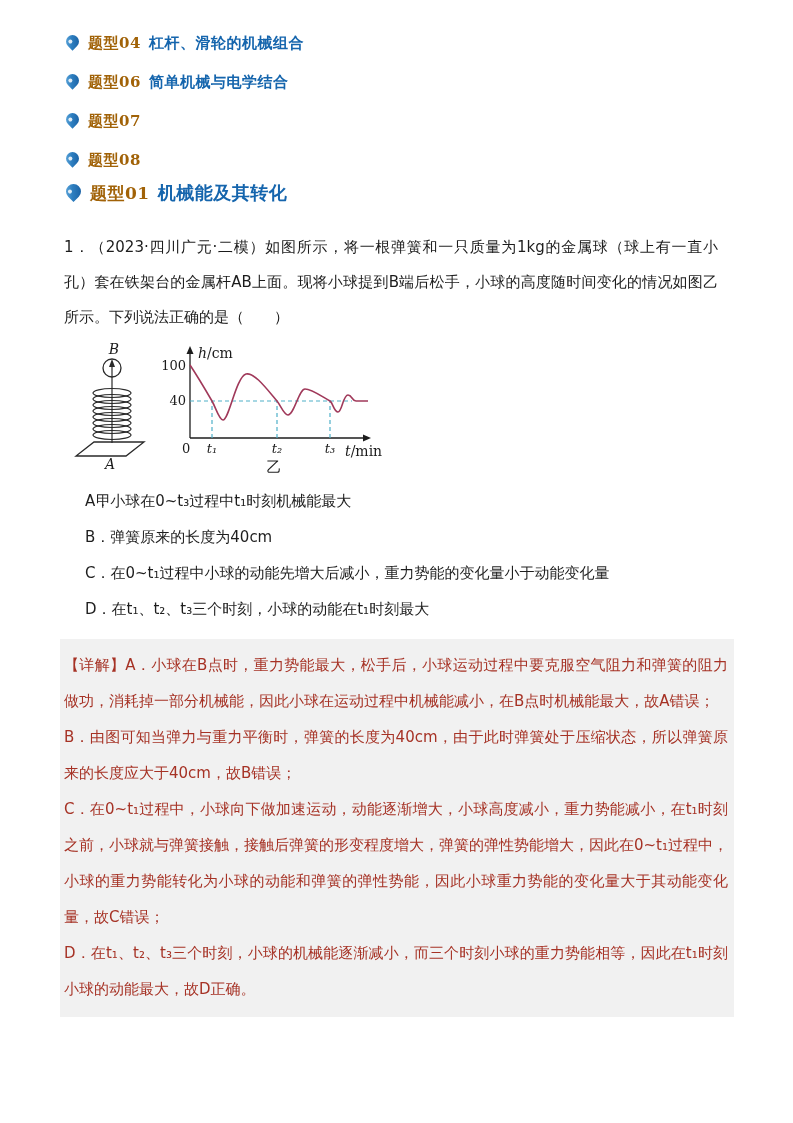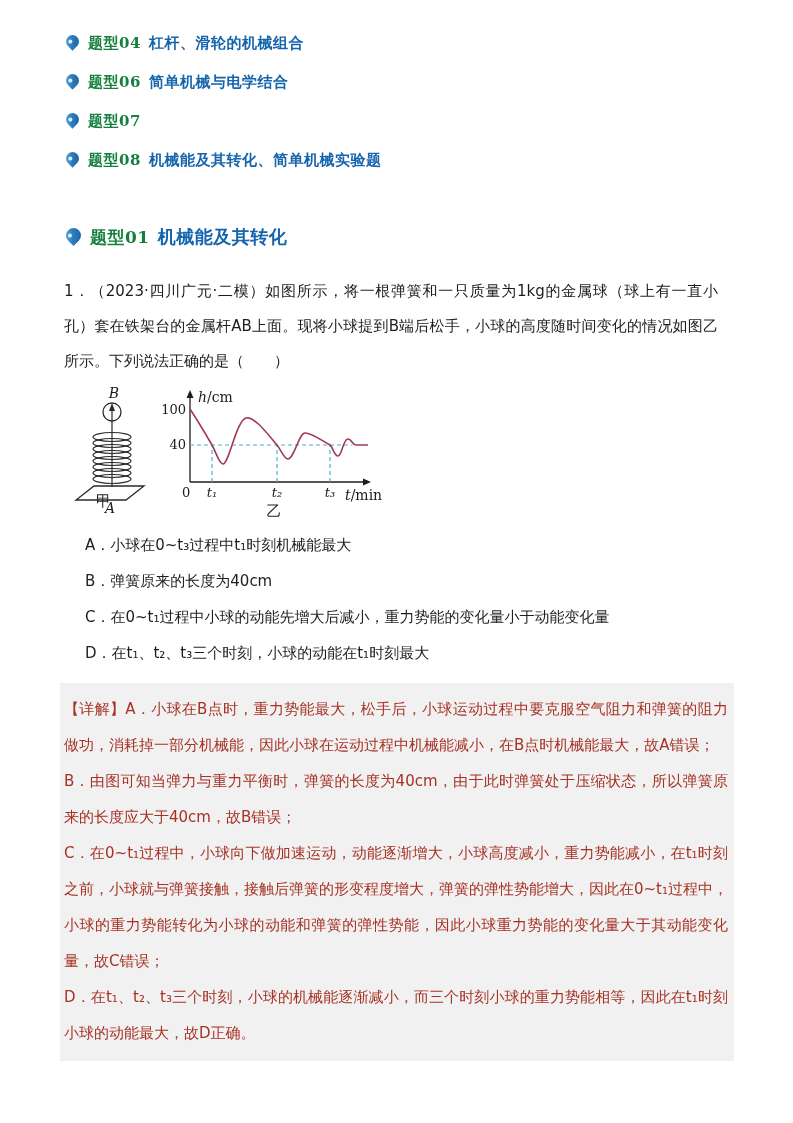--- a/index.html
+++ b/index.html
@@ -18,28 +18,28 @@
     background:linear-gradient(135deg,#6db2e2 0%,#2e7fc0 45%,#155a9e 100%);
     border-radius:50% 50% 50% 0;
     transform:rotate(-45deg);
     position:relative;
   }
   .pin::after{
     content:"";position:absolute;left:3px;top:3px;width:4px;height:4px;
     border-radius:50%;background:rgba(255,255,255,.85);
   }
   .tnum{
-    color:#15803d;font-weight:bold;font-size:15px;
+    color:#a16207;font-weight:bold;font-size:15px;
     font-family:"DejaVu Serif","Liberation Serif",serif;
     margin-right:8px;letter-spacing:.5px;
   }
   .ttitle{color:#1565ad;font-weight:bold;font-size:15px;letter-spacing:.5px;}
 
   
-  .section-header{display:flex;align-items:center;margin-top:44px;height:26px;}
+  .section-header{display:flex;align-items:center;height:26px;}
   .section-header .pin{width:15px;height:15px;}
   .section-header .tnum{font-size:17px;}
   .section-header .ttitle{font-size:18px;}
 
   
   .qtext{
     margin:24px 16px 0 0;font-size:15px;line-height:35px;
     text-align:justify;color:#1c1c1c;
   }
   .figure{display:flex;align-items:flex-start;margin:8px 0 0 4px;height:132px;}
@@ -77,21 +77,20 @@
       <span class="tnum">题型06</span>
       <span class="ttitle">简单机械与电学结合</span>
     </li>
     <li class="topic">
       <span class="pin"></span>
       <span class="tnum">题型07</span>
     </li>
     <li class="topic">
       <span class="pin"></span>
       <span class="tnum">题型08</span>
-      <span class="ttitle">机械能及其转化、简单机械实验题</span>
     </li>
   </ul>
 
   <div class="section-header">
     <span class="pin"></span>
     <span class="tnum">题型01</span>
     <span class="ttitle">机械能及其转化</span>
   </div>
 
   <p class="qtext">1．（2023·四川广元·二模）如图所示，将一根弹簧和一只质量为1kg的金属球（球上有一直小孔）套在铁架台的金属杆AB上面。现将小球提到B端后松手，小球的高度随时间变化的情况如图乙所示。下列说法正确的是（　　）</p>

